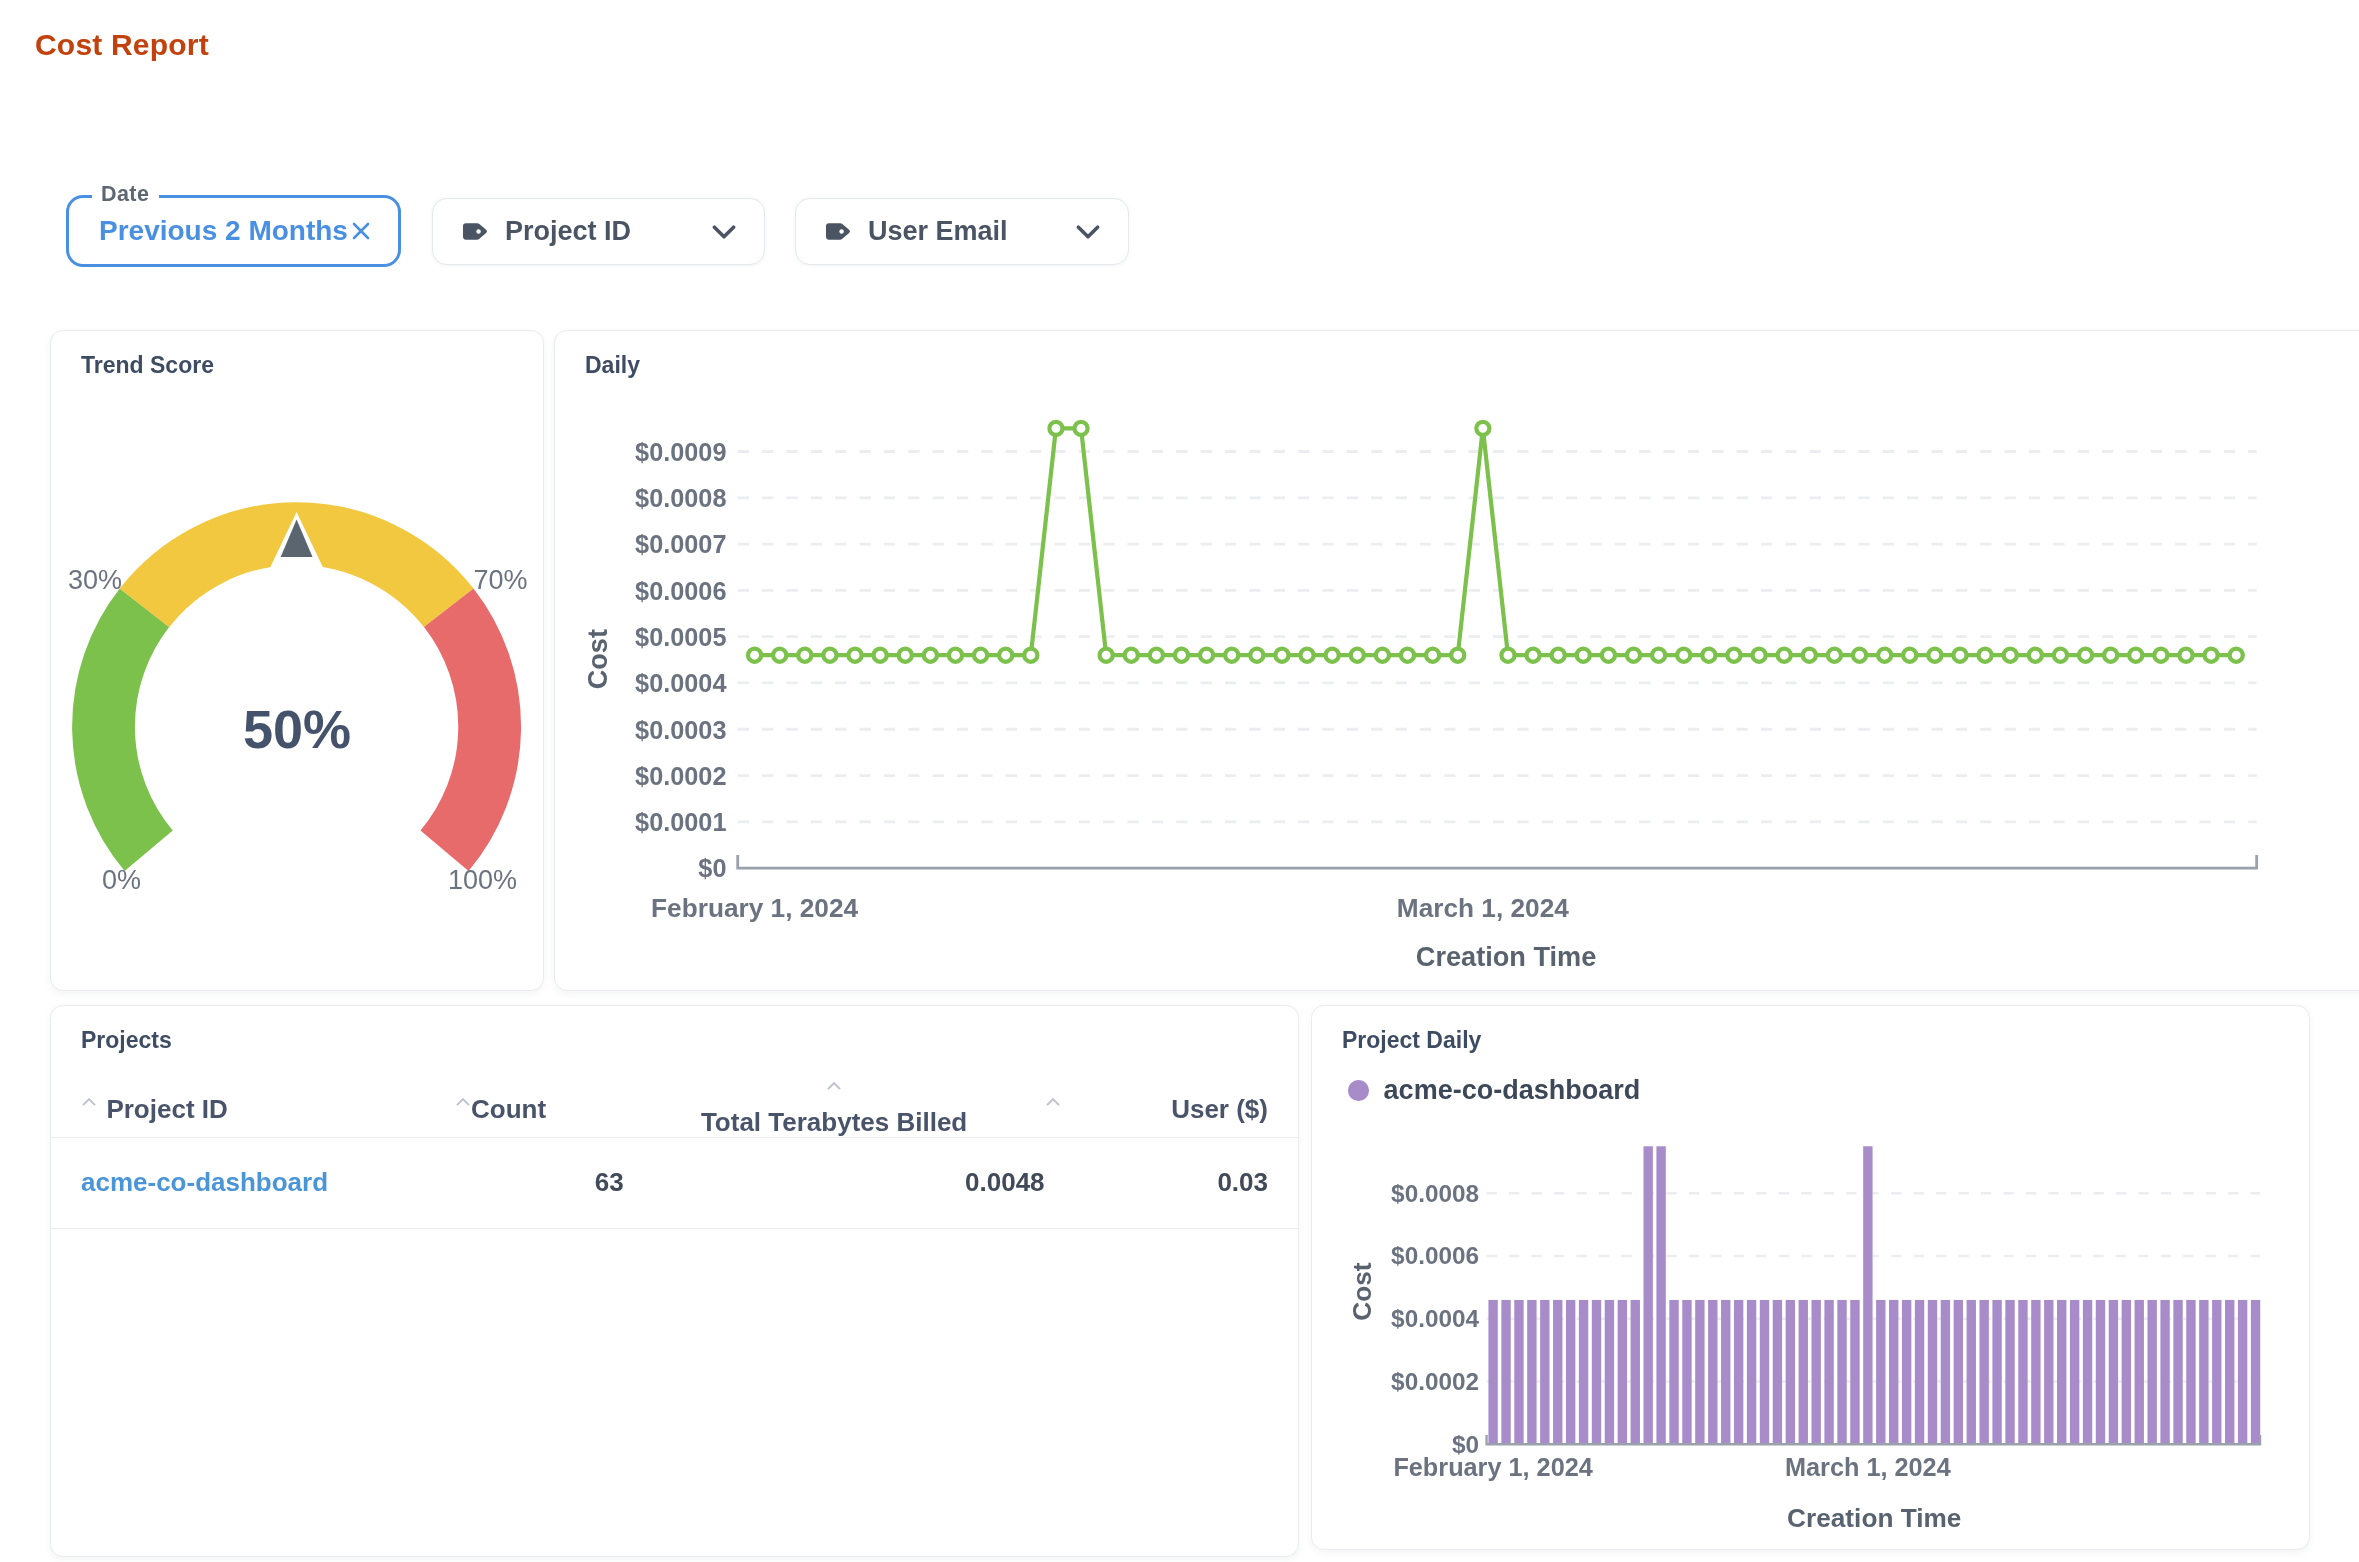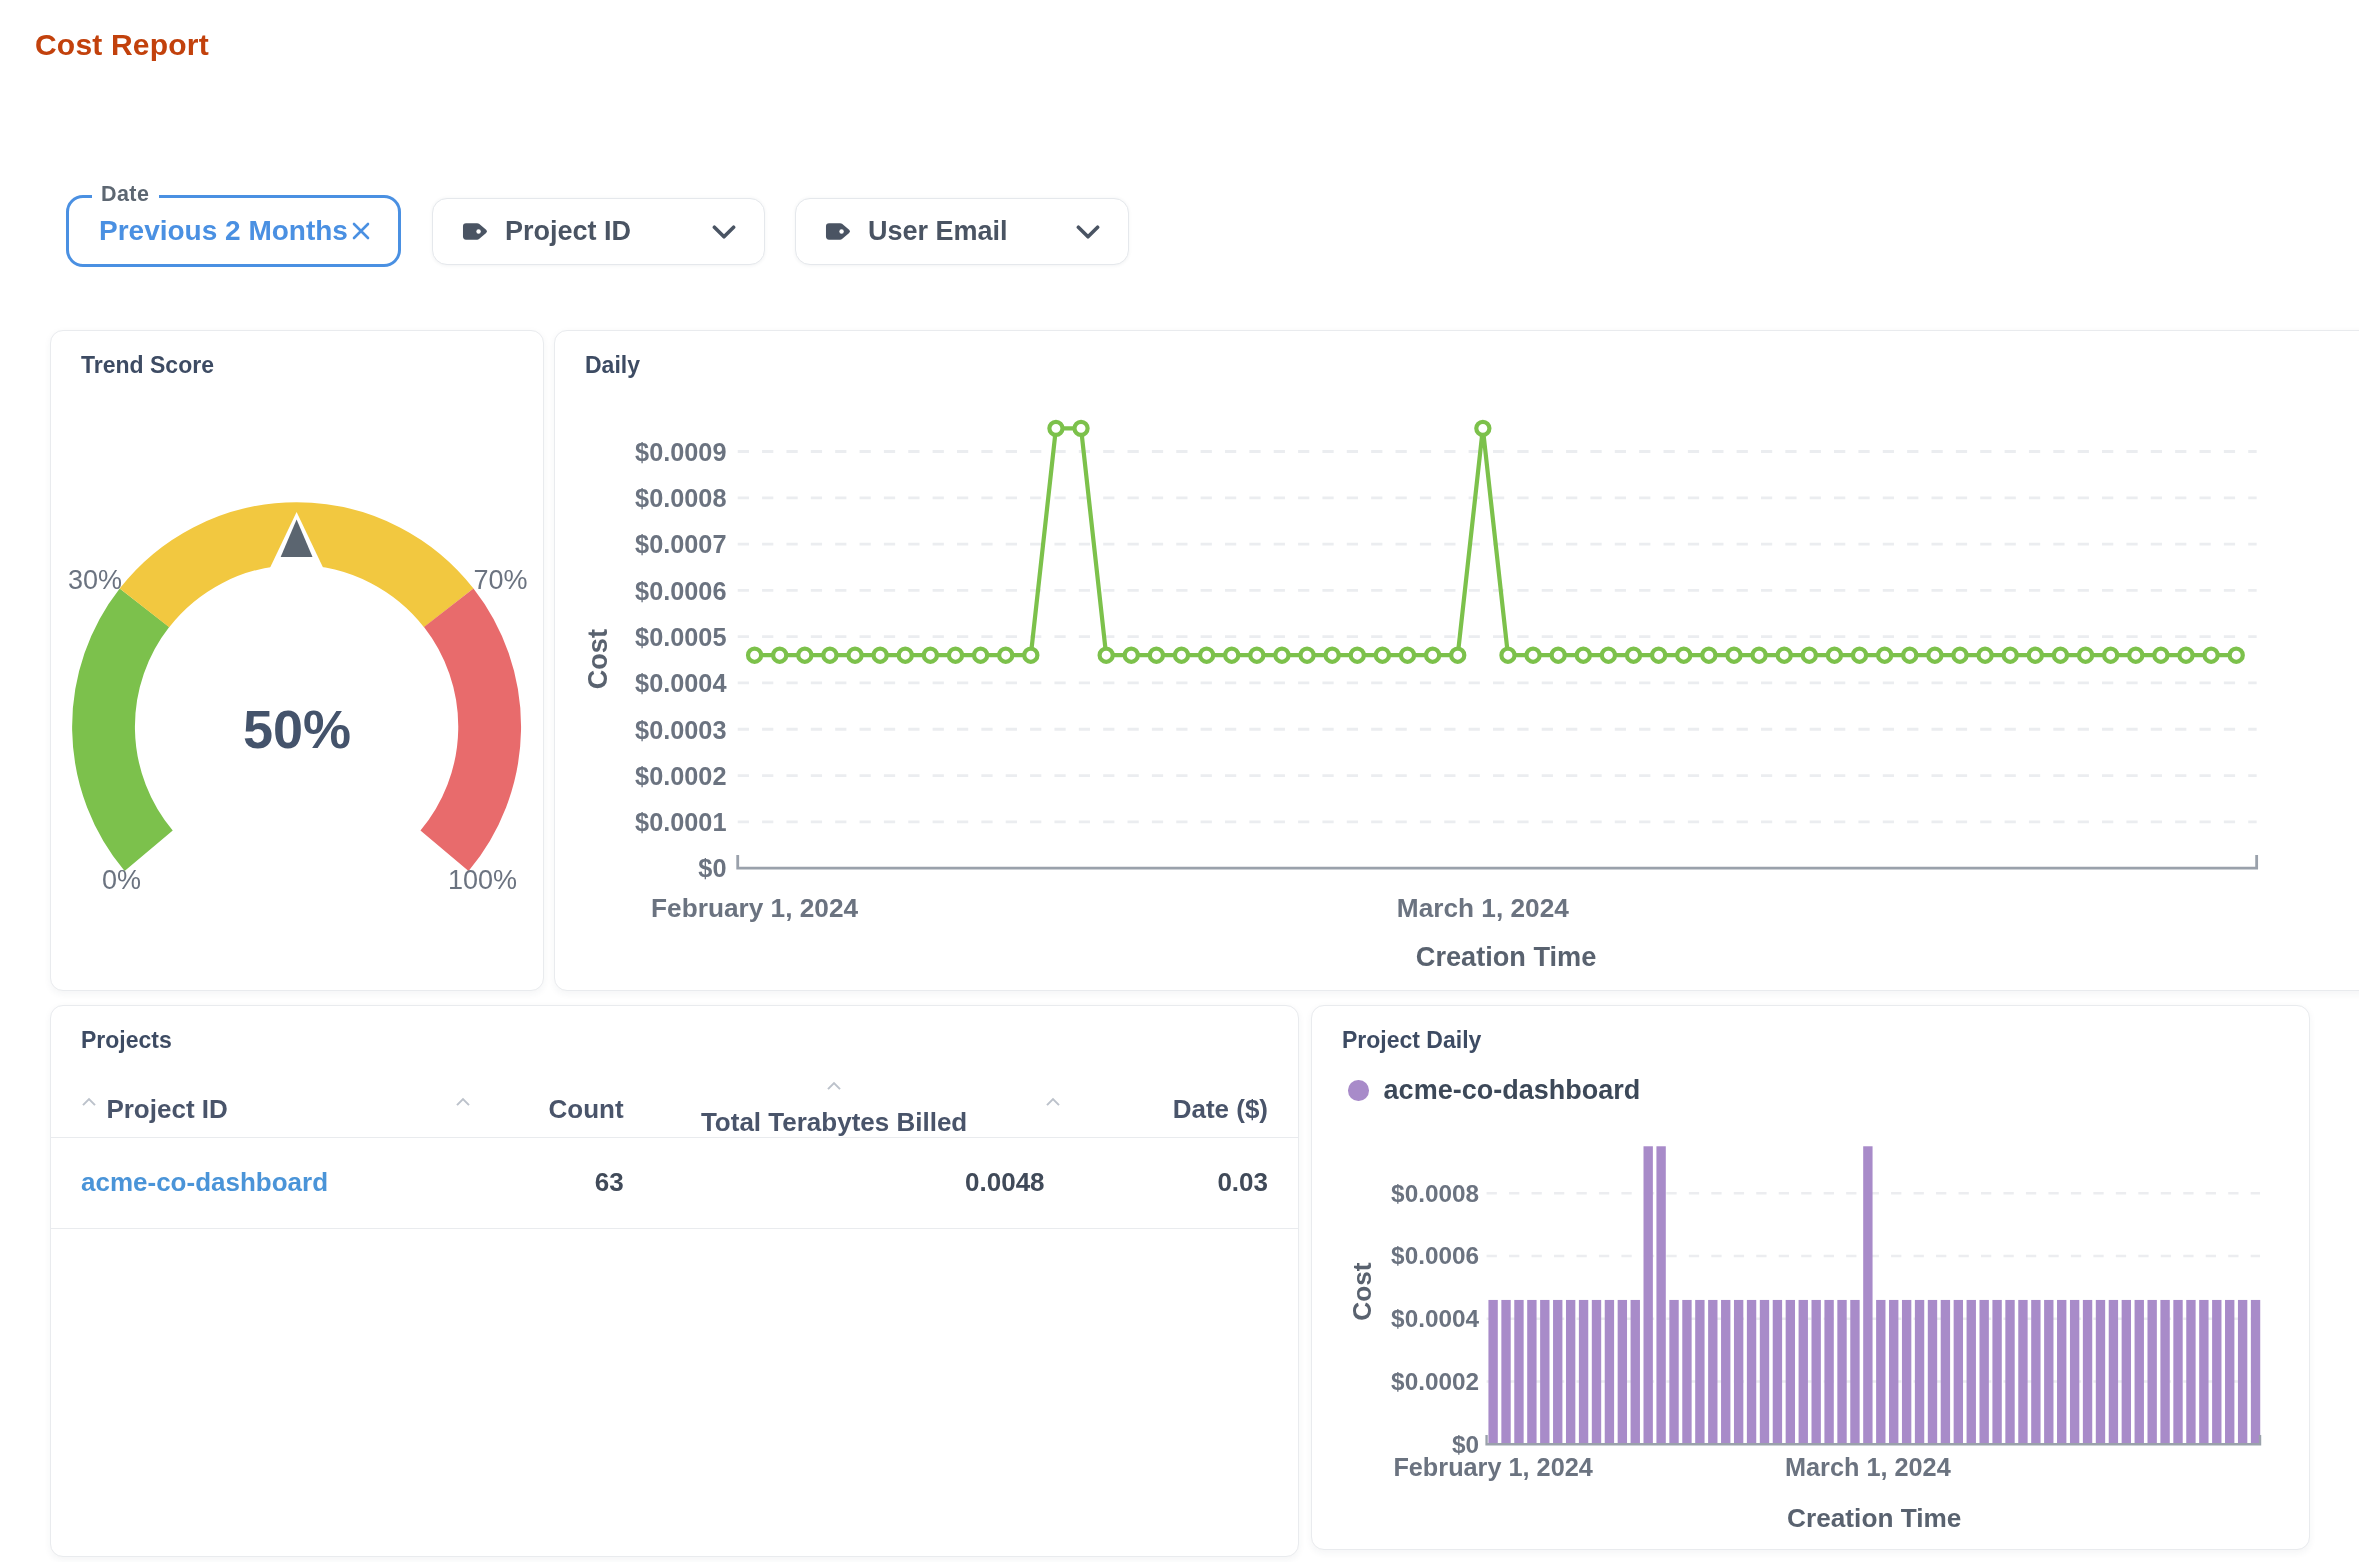--- a/index.html
+++ b/index.html
@@ -47,21 +47,21 @@
 
   
   .tbl-header { position:absolute; left:30px; right:30px; top:80px; height:47px;
     display:flex; align-items:center; }
   .tbl-rule { position:absolute; left:0; right:0; height:0; border-top:1.9px solid #e9ebee; }
   .tbl-row { position:absolute; left:30px; right:30px; top:133px; height:87px;
     display:flex; align-items:center; }
   .th { display:flex; align-items:center; font-size:26px; font-weight:700; color:#49546a; cursor:pointer; }
   .th .sort-caret { margin-bottom:15px; }
   .c1 { width:375px; justify-content:flex-start; }
-  .c2 { width:169px; justify-content:space-between; }
+  .c2 { width:169px; justify-content:flex-start; }
   .c3 { width:422px; justify-content:space-between;flex-direction:column; }
   .c4 { width:224px; justify-content:space-between; }
   .th.c1 .th-label { margin-left:9.4px; }
   .td { font-size:26px; color:#404a59; font-weight:600; }
   .td.c1 { display:block; }
   .td.c2,.td.c3,.td.c4 { display:block; text-align:right; }
   .proj-link { color:#4a94d8; cursor:pointer; }
 
   
   .legend { position:absolute; left:36px; top:69px; display:flex; align-items:center; z-index:3; }
@@ -237,21 +237,21 @@
       <div class="th c3">
         <svg class="sort-caret" width="16" height="10.3" viewBox="0 0 16 10">
           <polyline points="2,8 8,2 14,8" fill="none" stroke="#bcc2cb" stroke-width="2"></polyline>
         </svg>
         <span class="th-label">Total Terabytes Billed</span>
       </div>
       <div class="th c4">
         <svg class="sort-caret" width="16" height="10.3" viewBox="0 0 16 10">
           <polyline points="2,8 8,2 14,8" fill="none" stroke="#bcc2cb" stroke-width="2"></polyline>
         </svg>
-        <span class="th-label">Date ($)</span>
+        <span class="th-label">User ($)</span>
       </div>
     </div>
 
     <div class="tbl-rule" style="top:131px;"></div>
 
     <div class="tbl-row">
       <div class="td c1"><span class="proj-link">acme-co-dashboard</span></div>
       <div class="td c2">63</div>
       <div class="td c3">0.0048</div>
       <div class="td c4">0.03</div>

